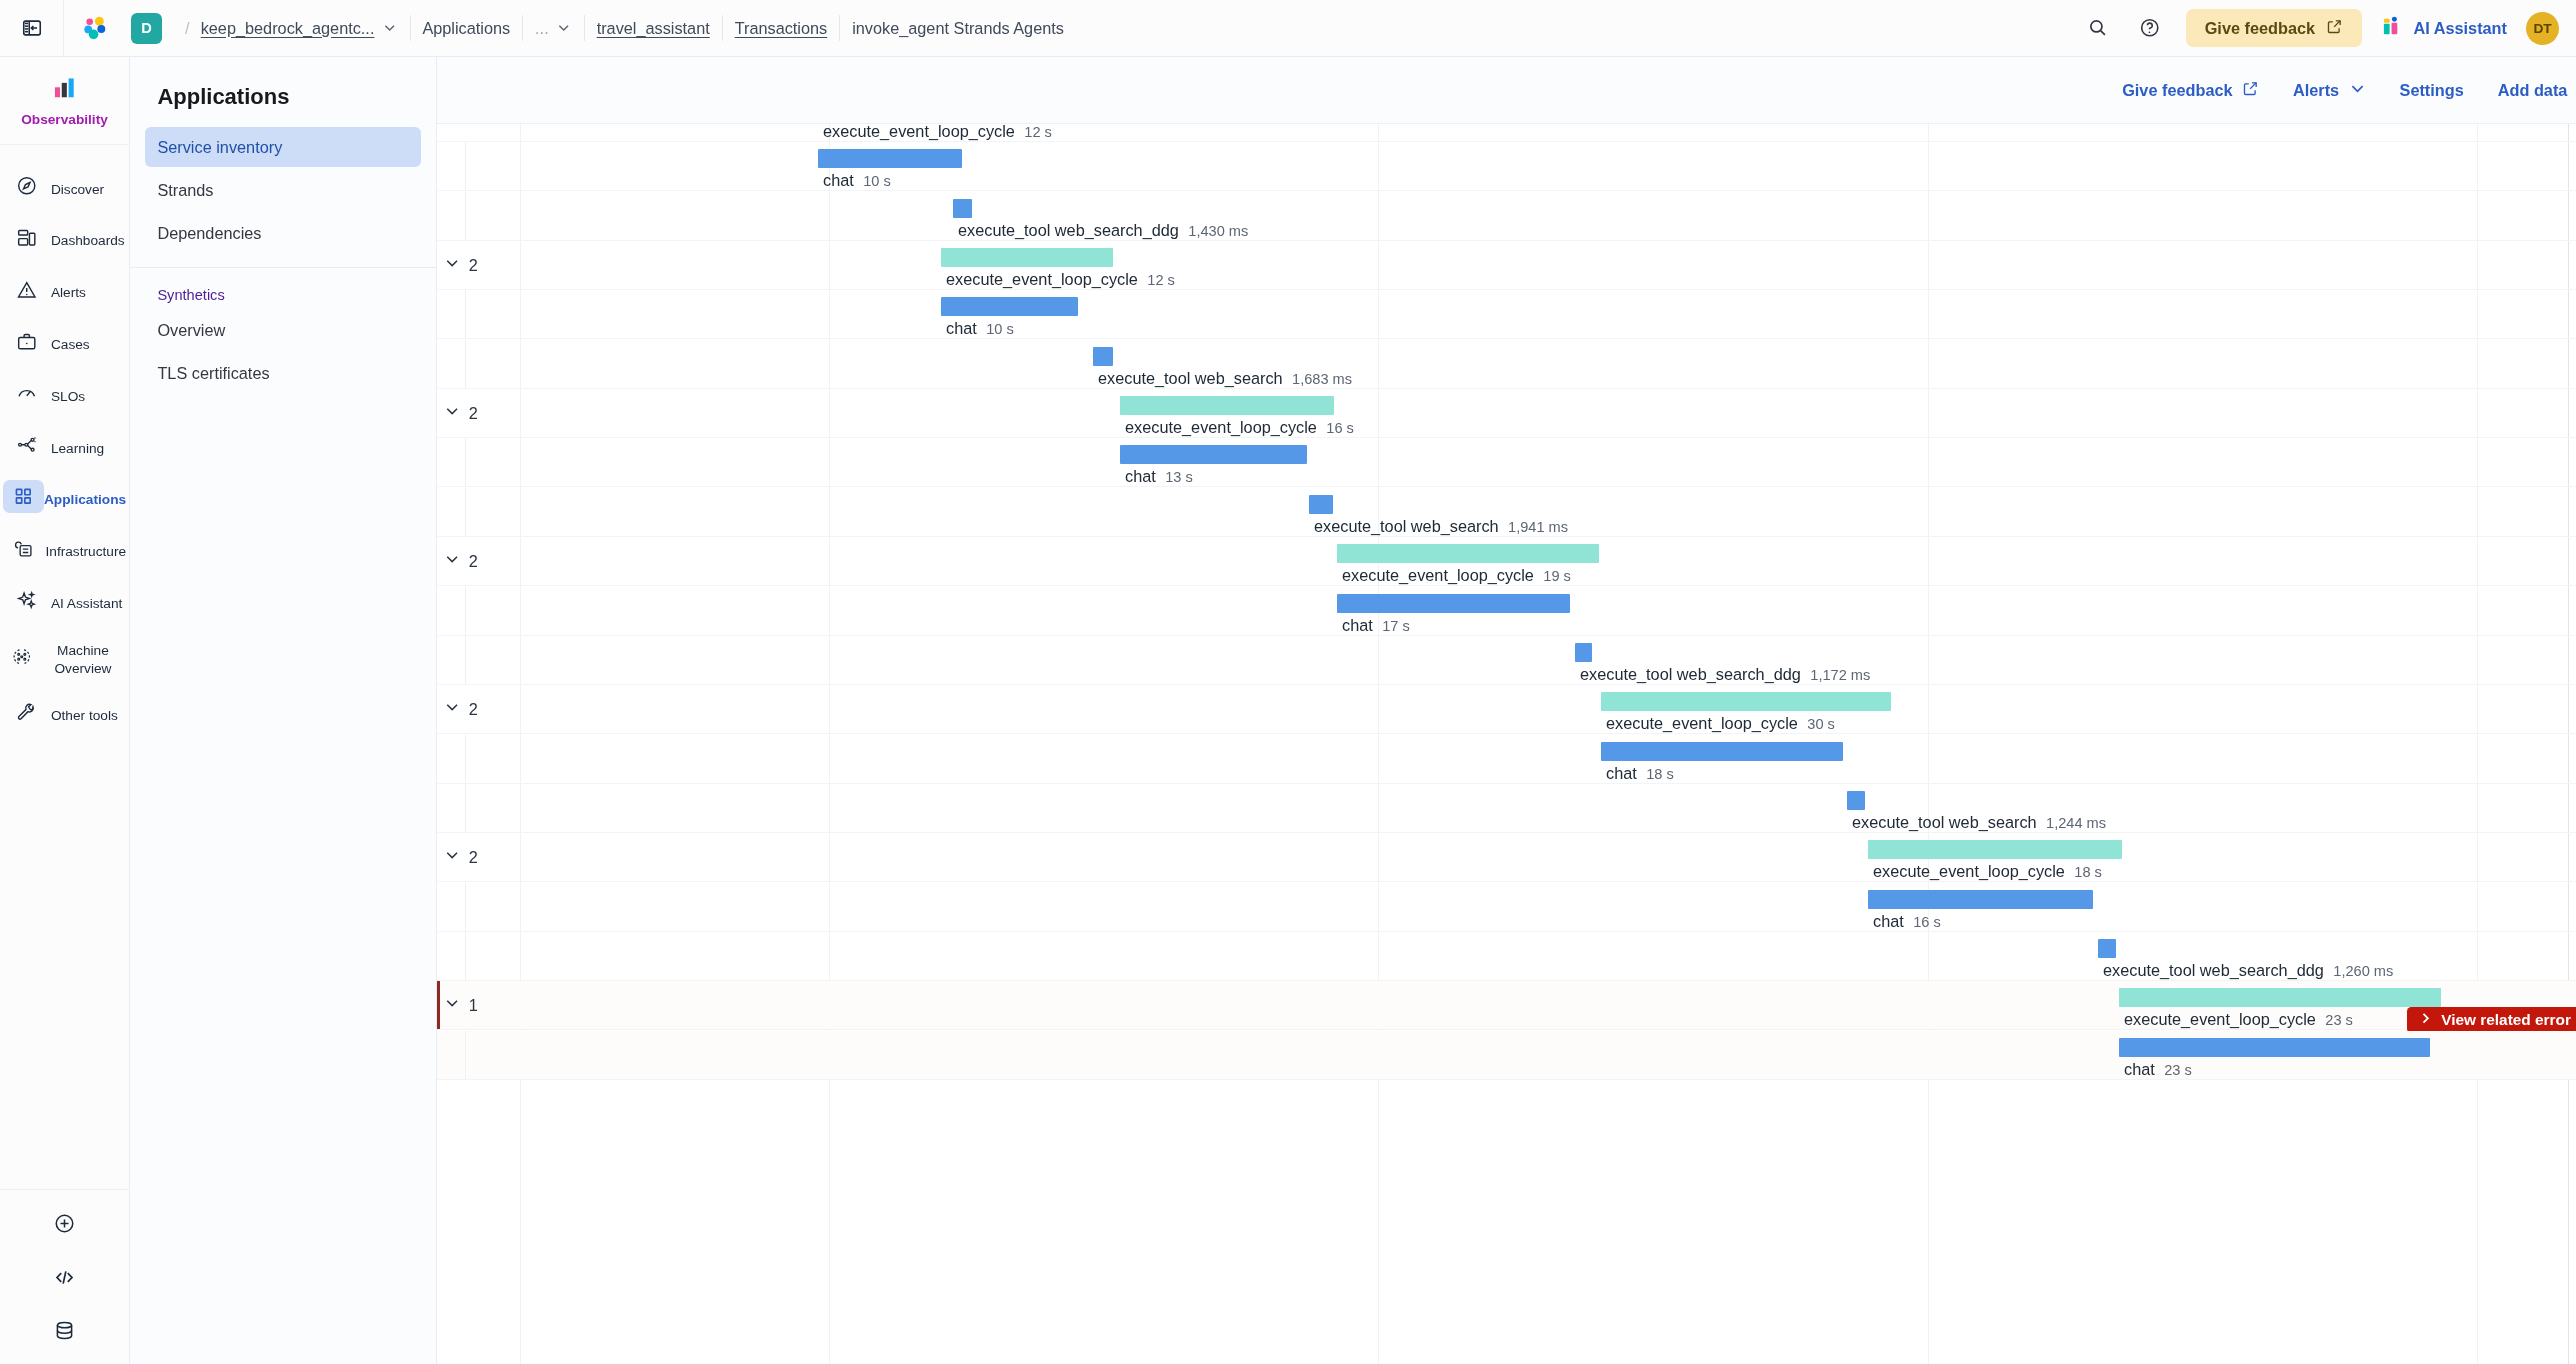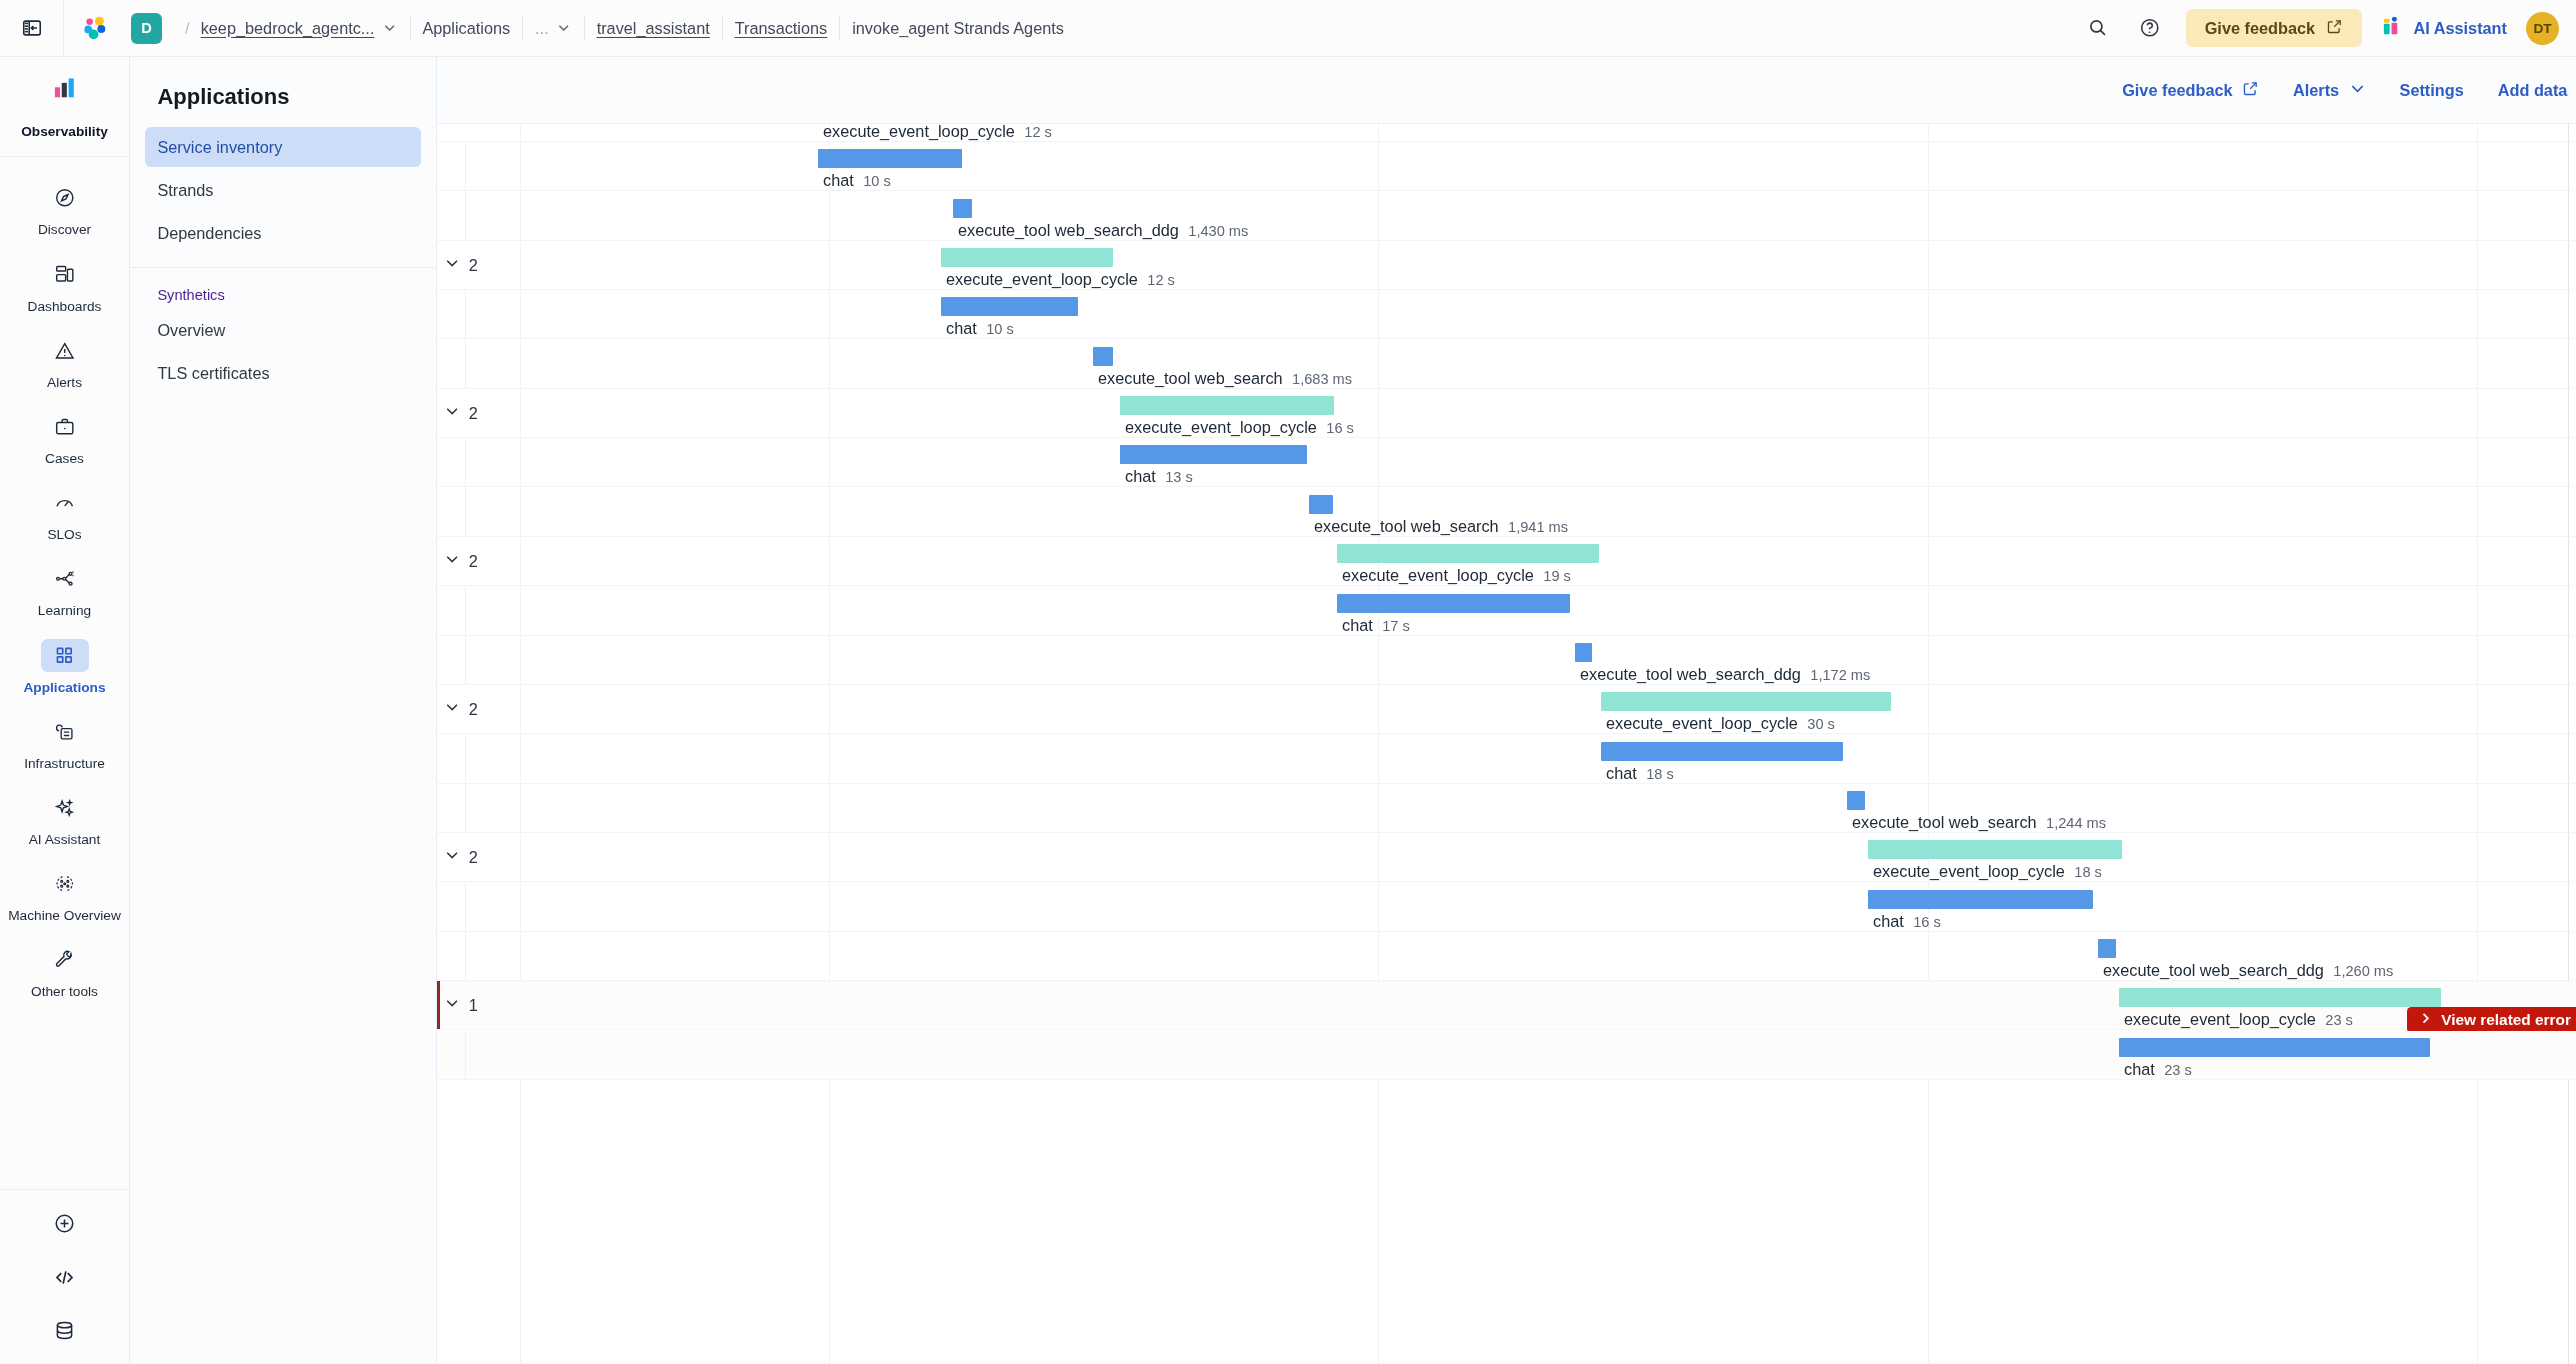--- a/index.html
+++ b/index.html
@@ -66,24 +66,24 @@
   
   .rail {
     position: absolute; top: 57px; left: 0; width: 130px; height: 1307px;
     background: #fcfcfd; border-right: 0.9px solid #e9edf3;
     display: flex; flex-direction: column; align-items: center;
   }
   .rail-solution {
     width: 130px; padding: 13.7px 3.4px 17px; text-align: center;
     border-bottom: 0.9px solid #eceff4;
   }
-  .rail-solution .lbl { font-size: 13.7px; font-weight: 700; margin-top: 20px; color: #0f172a; }
+  .rail-solution .lbl { font-size: 13.7px; font-weight: 700; margin-top: 8px; color: #a21caf; }
   .rail-items { width: 130px; padding-top: 15.4px; }
   .rail-item {
-    display: flex; flex-direction: column; align-items: center;
+    display: flex; flex-direction: row; align-items: center;
     padding: 9.4px 3.4px 9.4px; text-align: center;
   }
   .rail-ico {
     width: 48px; height: 33px; display: flex; align-items: center; justify-content: center;
     border-radius: 6.9px;
   }
   .rail-item .lbl { font-size: 13.7px; margin-top: 6.9px; color: #1d2a3b; line-height: 1.28; }
   .rail-item.active .rail-ico { background: #cdddf7; }
   .rail-item.active .lbl { color: #2c5cc5; font-weight: 700; }
   .rail-bottom {

